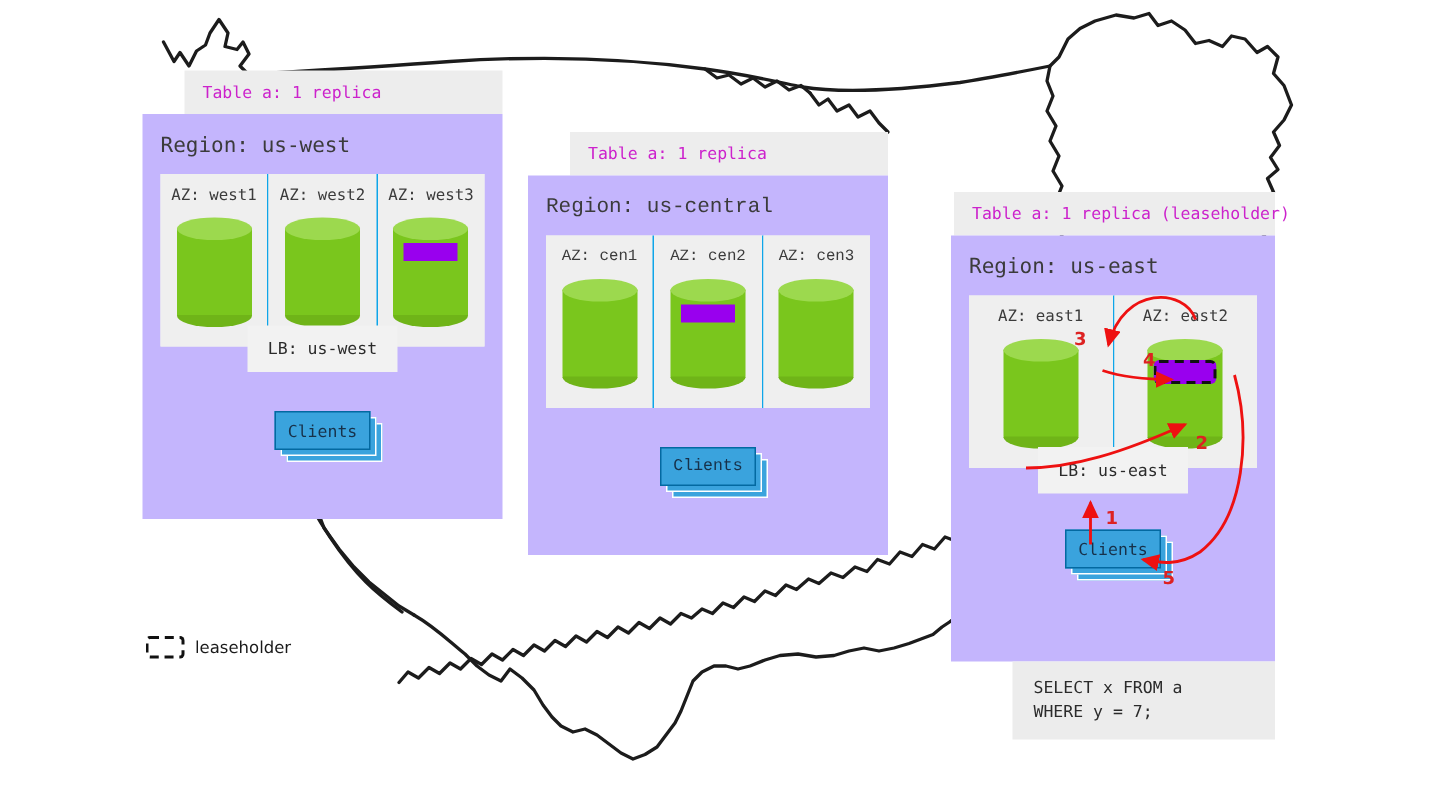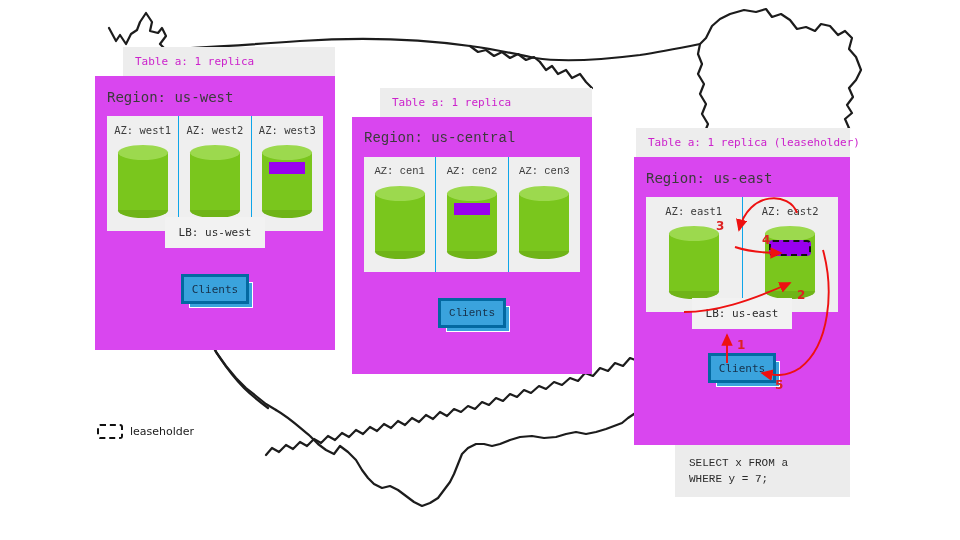--- a/index.html
+++ b/index.html
@@ -15,21 +15,21 @@
 
   
   .region{position:absolute;z-index:2;}
   .region-title{
     background:#ededed;color:#cc22cc;
     font-size:11px;line-height:1;
     padding:9px 10px 9px 12px;
     white-space:nowrap;
     margin-left:28px;
   }
-  .region-body{background:#d946ef;padding:0;}
+  .region-body{background:#c4b5fd;padding:0;}
   .region-name{
     color:#3b3b3b;font-size:14px;
     padding:13px 0 11px 12px;white-space:nowrap;
   }
   .az-row{display:flex;margin:0 12px;background:#efefef;}
   .az{
     flex:1 1 0;background:#efefef;
     border-right:1px solid #0ea5e9;
     display:flex;flex-direction:column;align-items:center;
     padding:8px 0 0 0;
@@ -69,21 +69,21 @@
   .clients{
     position:relative;display:inline-block;
   }
   .clients .card{
     position:absolute;background:#3aa3dd;border:1px solid #ffffff;
     width:62px;height:24px;
   }
   .clients .c3{left:8px;top:8px;}
   .clients .c2{left:4px;top:4px;}
   .clients .front{
-    position:relative;background:#3aa3dd;border:3px solid #0369a1;
+    position:relative;background:#3aa3dd;border:1px solid #0369a1;
     width:62px;height:24px;
     color:#17314a;font-size:11px;
     display:flex;align-items:center;justify-content:center;
     white-space:nowrap;z-index:3;
   }
   .sql{
     background:#ececec;color:#2b2b2b;font-size:11px;
     line-height:16px;white-space:pre;padding:10px 14px;
   }
 
@@ -306,21 +306,21 @@
       </div>
 
       <div class="clients-row" style="margin-top:24px;">
         <div class="clients">
           <div class="card c3"></div>
           <div class="card c2"></div>
           <div class="front">Clients</div>
         </div>
       </div>
     </div>
-    <div class="sql" style="margin-left:67px;width:175px;box-sizing:border-box;font-family:Liberation Mono, monospace;">SELECT x FROM a
+    <div class="sql" style="margin-left:67px;width:175px;box-sizing:border-box;">SELECT x FROM a
 WHERE y = 7;</div>
   </div>
 
   <svg id="arrows" viewBox="0 0 960 540">
     <defs>
       <marker id="ah" markerWidth="7" markerHeight="7" refX="5.6" refY="3" orient="auto" markerUnits="strokeWidth">
         <path d="M0,0 L6.5,3 L0,6 Z" fill="#ee1111"></path>
       </marker>
     </defs>
 

